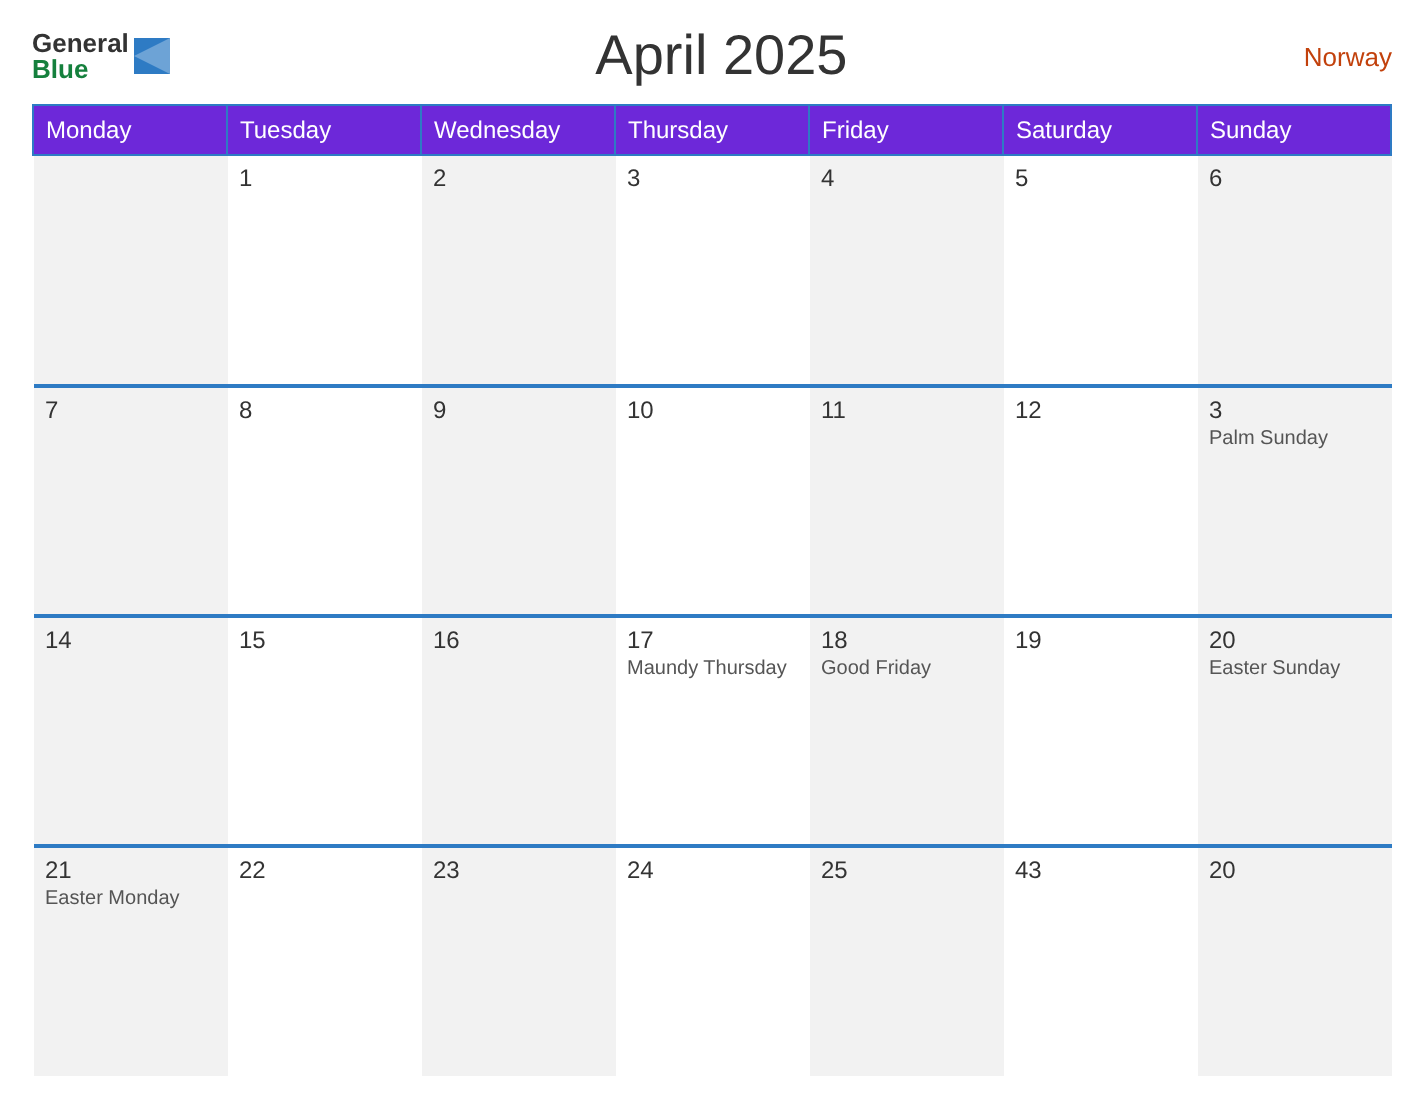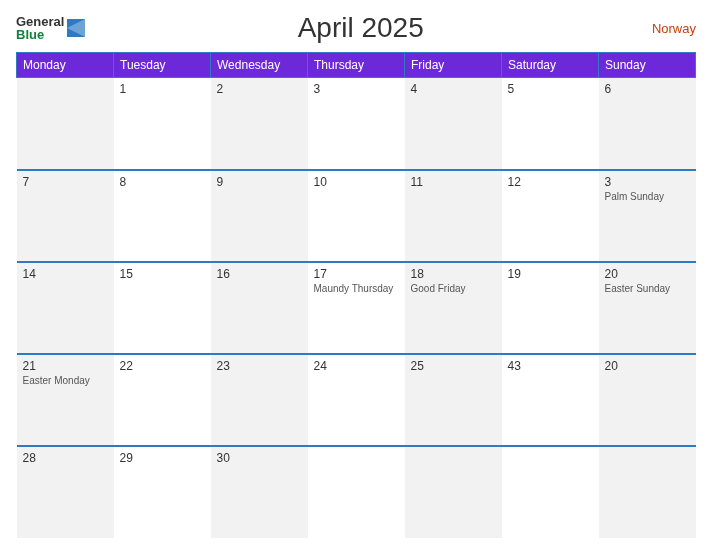--- a/index.html
+++ b/index.html
@@ -244,30 +244,15 @@
           <td>
             <span class="day-number">25</span>
           </td>
           <td>
             <span class="day-number">43</span>
           </td>
           <td>
             <span class="day-number">20</span>
           </td>
         </tr>
-        <tr class="blue-top">
-          <td>
-            <span class="day-number">28</span>
-          </td>
-          <td>
-            <span class="day-number">29</span>
-          </td>
-          <td>
-            <span class="day-number">30</span>
-          </td>
-          <td></td>
-          <td></td>
-          <td></td>
-          <td></td>
-        </tr>
       </tbody>
   </table>
 </div>
 
 </body></html>

